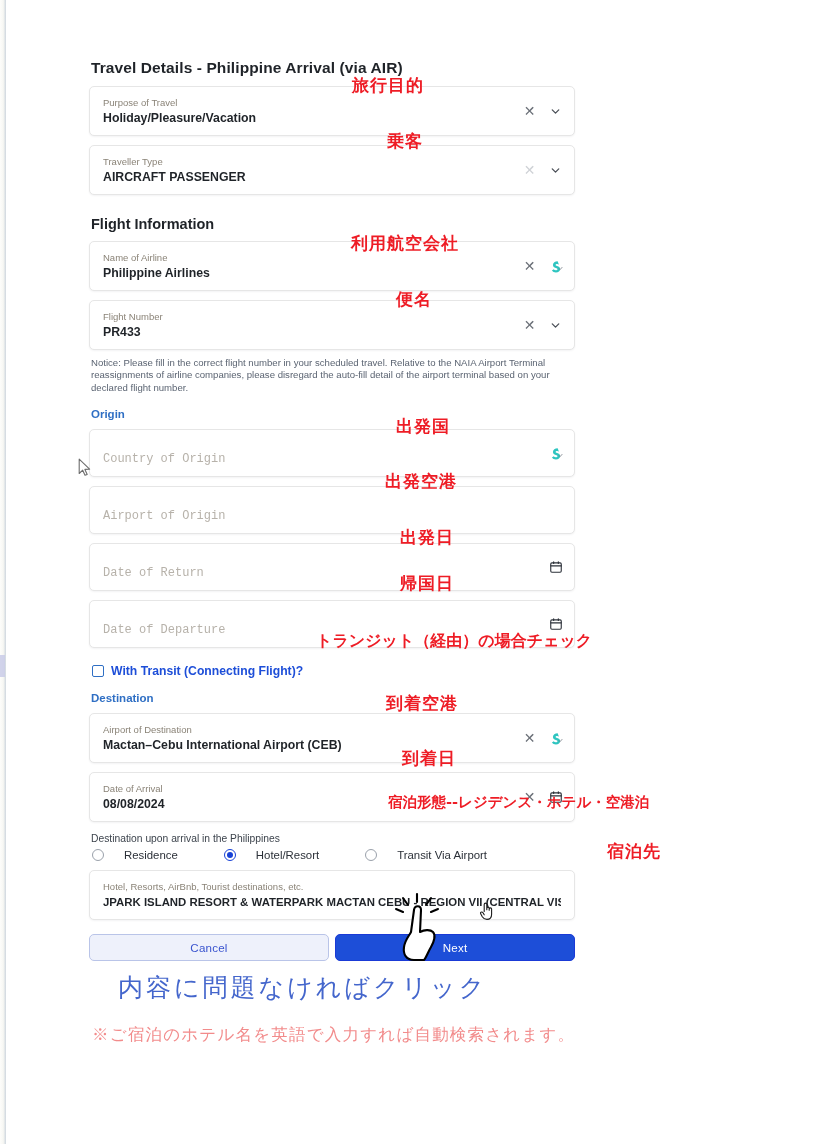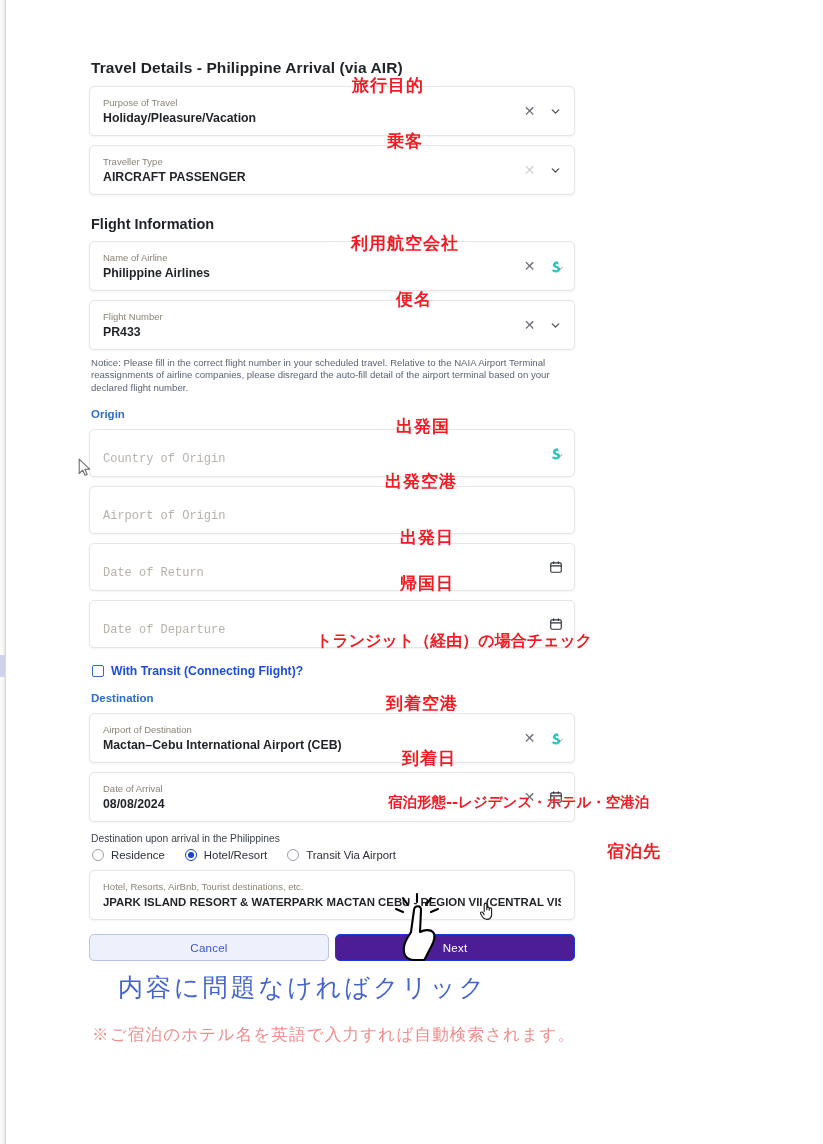--- a/index.html
+++ b/index.html
@@ -153,21 +153,21 @@
 
   
   .dest-caption {
     font-size: 10.3px;
     color: #3d444d;
     margin: 11px 0 0 2px;
   }
   .radio-row {
     display: flex;
     align-items: flex-start;
-    gap: 7px;
+    gap: 20px;
     margin: 5px 0 0 3px;
     font-size: 11.4px;
     color: #2b3038;
   }
   .radio-row .gapr { width: 6px; }
   .rb {
     width: 12px; height: 12px;
     box-sizing: border-box;
     border: 1.4px solid #9aa1ab;
     border-radius: 50%;
@@ -203,21 +203,21 @@
     justify-content: center;
     font-size: 11.6px;
     letter-spacing: .2px;
   }
   .btn-cancel {
     background: #eef1fb;
     border: 1px solid #b9c4e8;
     color: #3a54cf;
   }
   .btn-next {
-    background: #4c1d95;
+    background: #1d4ed8;
     border: 1px solid #1a3ad6;
     color: #ffffff;
     position: relative;
     text-align: center;
   }
 
   
   .anno {
     position: absolute;
     color: #ee1c25;

